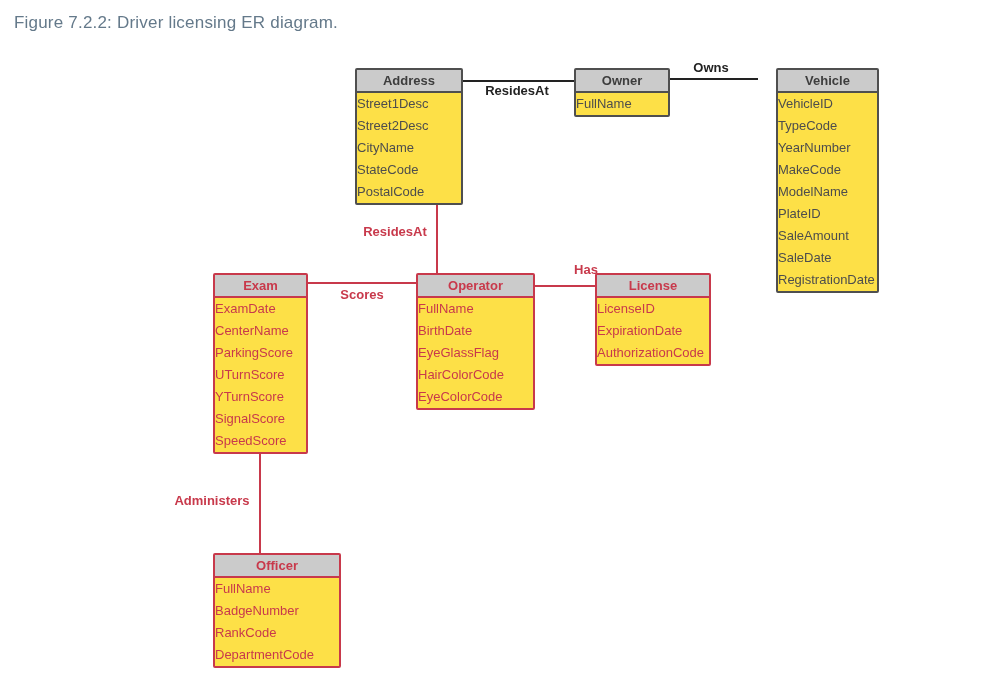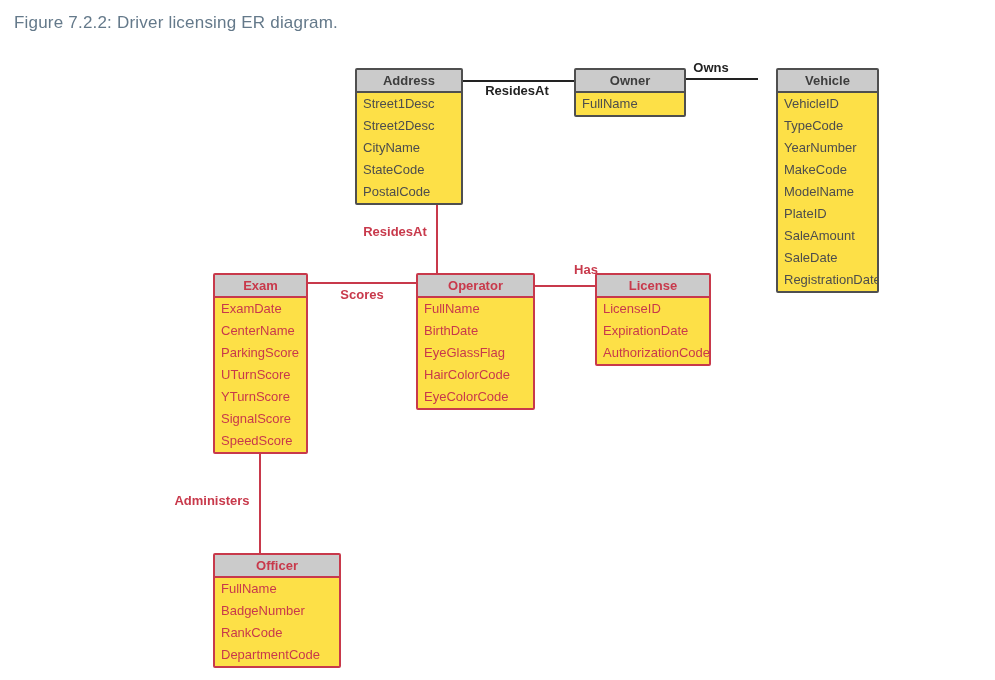--- a/index.html
+++ b/index.html
@@ -48,21 +48,20 @@
     font-size: 13px;
     font-weight: bold;
     border-bottom: 2px solid;
   }
   .dark .entity-header { color: var(--dark-head-text, #3d3d3d); border-color: var(--dark-border, #4f4f4f); }
   .red  .entity-header { color: var(--red, #c8394b); border-color: var(--red, #c8394b); }
   .attr-row {
     height: 22px;
     line-height: 22px;
     font-size: 13px;
-    padding-left: 6px;
     white-space: nowrap;
     overflow: hidden;
   }
   .dark .attr-row { color: var(--dark-attr-text, #4d4d4d); }
   .red  .attr-row { color: var(--red, #c8394b); }
   .rel-label {
     position: absolute;
     transform: translate(-50%, -50%);
     font-size: 13px;
     font-weight: bold;
@@ -91,21 +90,21 @@
       <div class="entity dark" style="left: 355px; top: 68px; width: 108px;">
     <div class="entity-header">Address</div>
     <div class="entity-attrs">
           <div class="attr-row">Street1Desc</div>
           <div class="attr-row">Street2Desc</div>
           <div class="attr-row">CityName</div>
           <div class="attr-row">StateCode</div>
           <div class="attr-row">PostalCode</div>
         </div>
   </div>
-      <div class="entity dark" style="left: 574px; top: 68px; width: 112px;">
+      <div class="entity dark" style="left: 574px; top: 68px; width: 96px;">
     <div class="entity-header">Owner</div>
     <div class="entity-attrs">
           <div class="attr-row">FullName</div>
         </div>
   </div>
       <div class="entity dark" style="left: 776px; top: 68px; width: 103px;">
     <div class="entity-header">Vehicle</div>
     <div class="entity-attrs">
           <div class="attr-row">VehicleID</div>
           <div class="attr-row">TypeCode</div>

